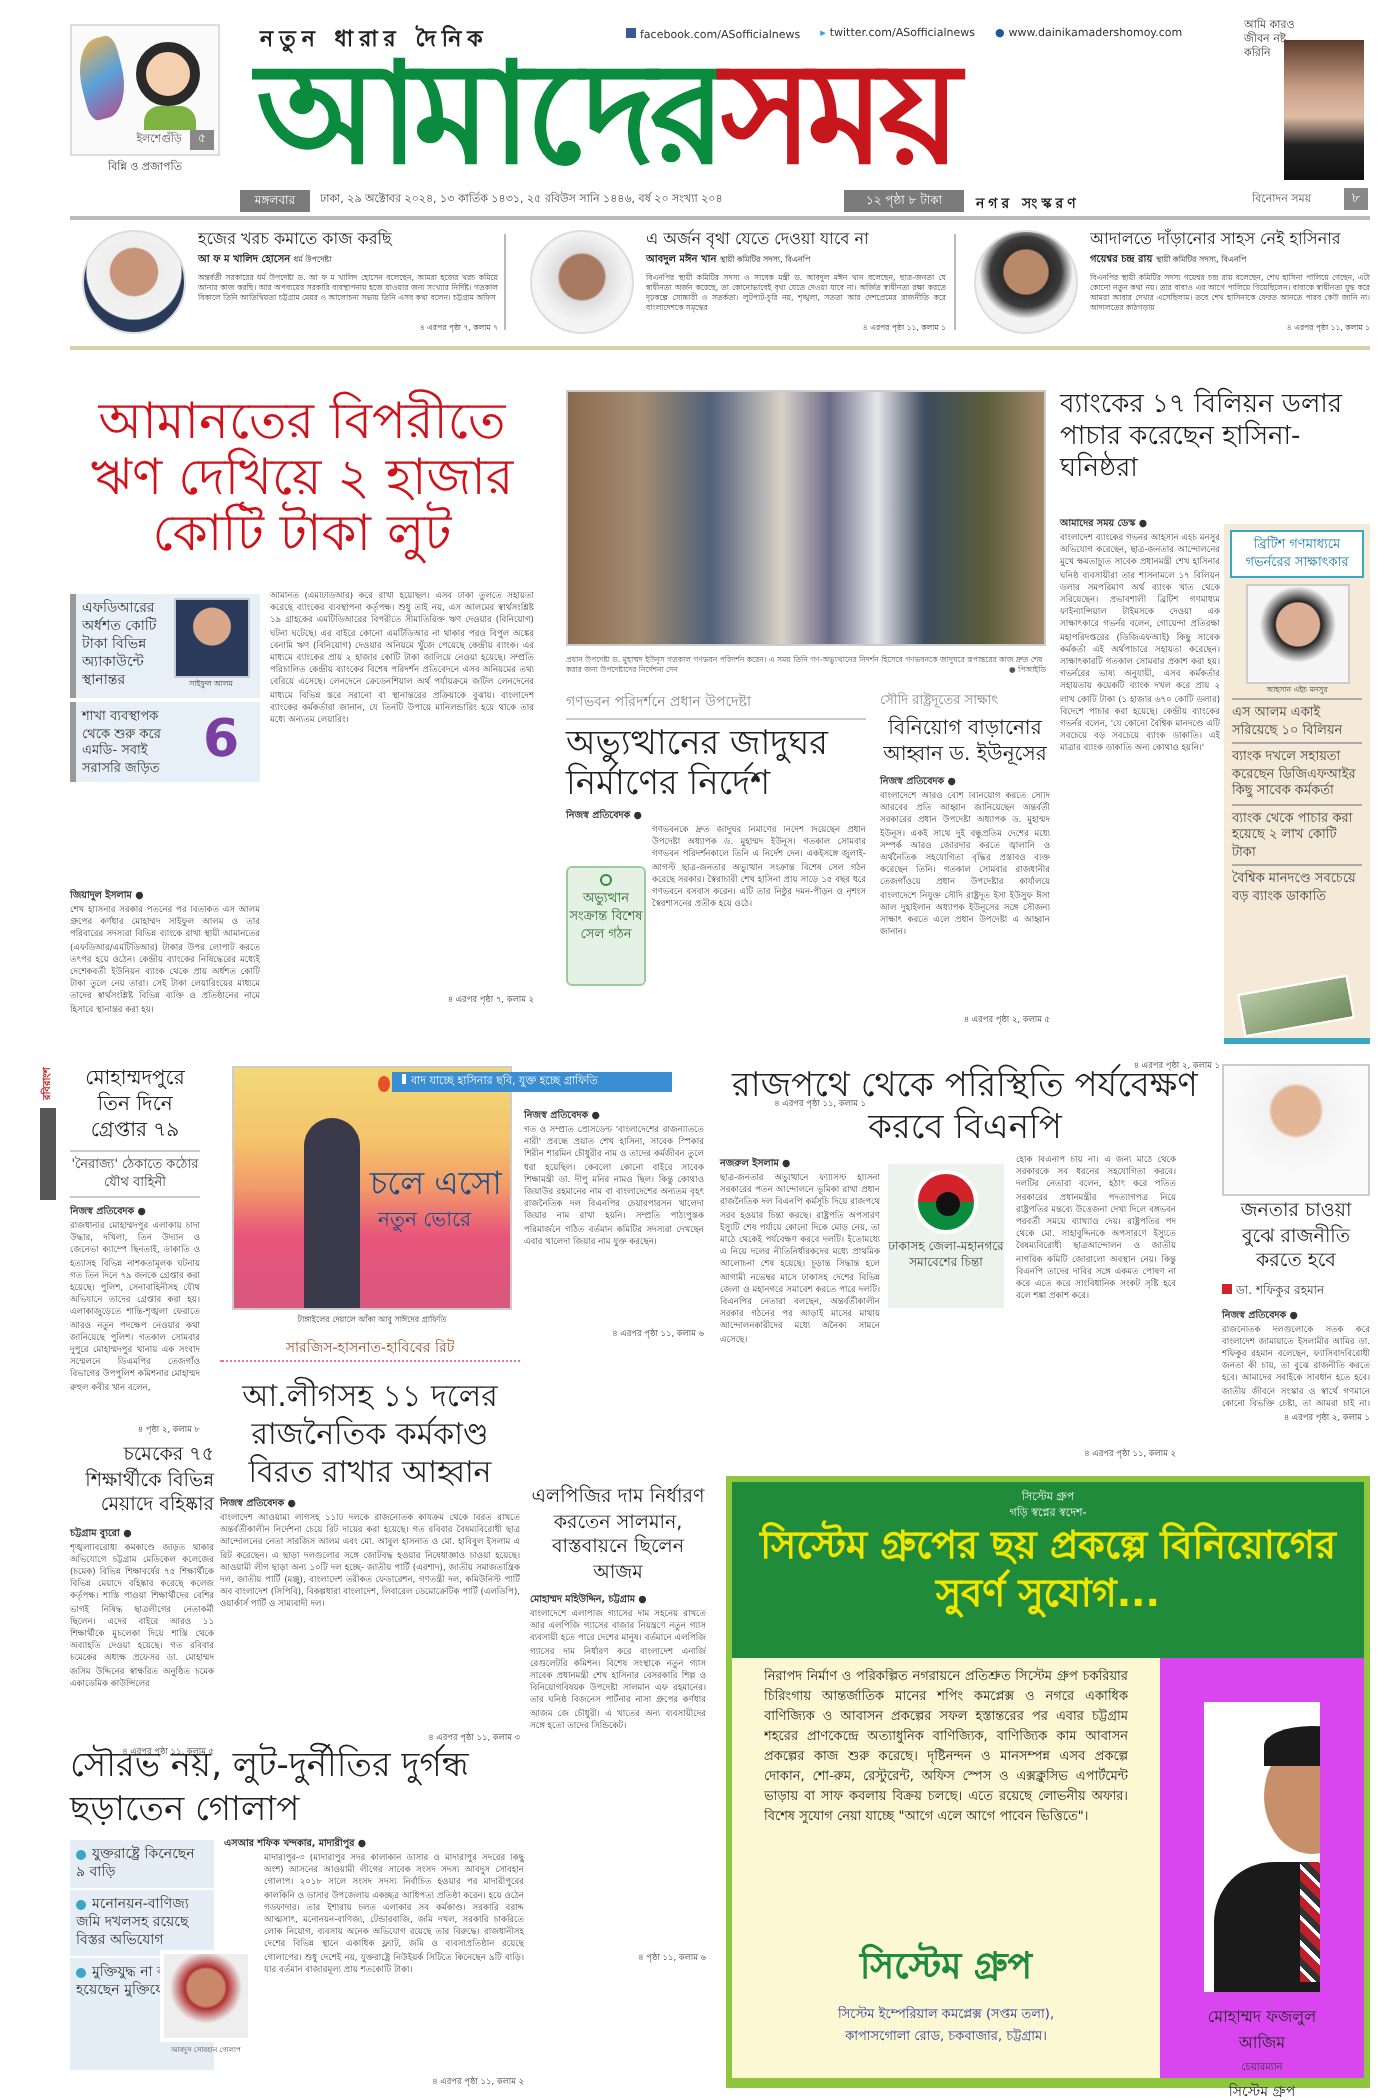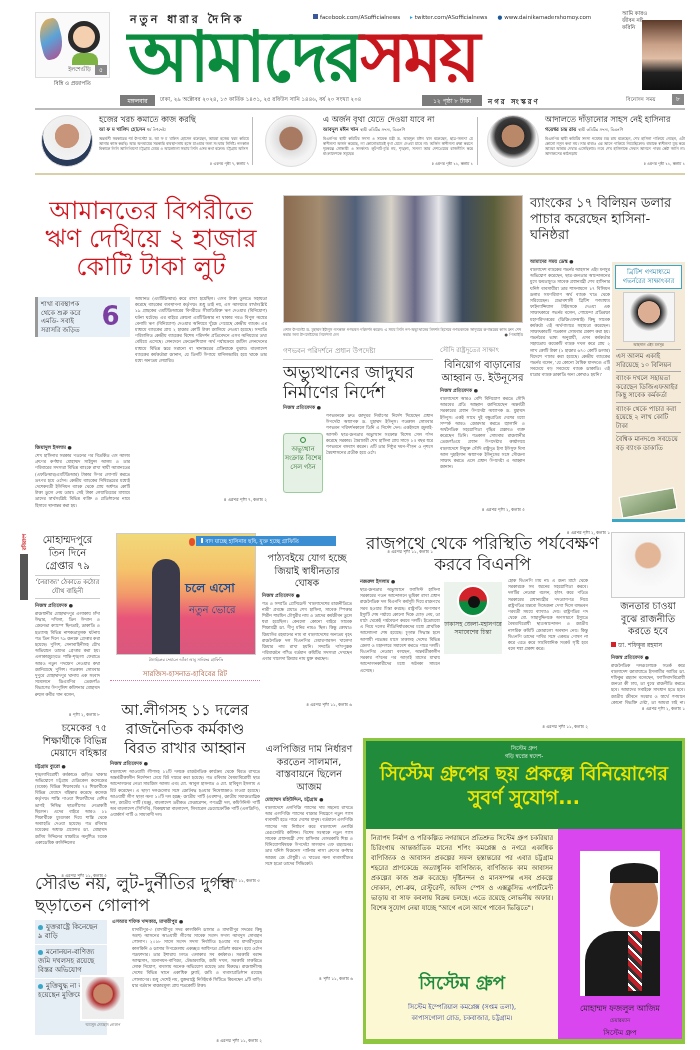--- a/index.html
+++ b/index.html
@@ -91,20 +91,27 @@
 
 <div class="abs" style="left:20px;top:510px;width:8px;height:100px">
   <div style="width:8px;height:40px;background:#fff;color:#c8161d;font-size:5px;writing-mode:vertical-rl;transform:rotate(180deg);font-weight:700">রবিরাংশ</div>
   <div style="width:8px;height:46px;margin-top:4px;background:#555"></div>
 </div>
 
 <div class="abs" style="left:35px;top:197px;width:232px">
   <div class="hl red" style="font-size:25px;line-height:28px;text-align:center">আমানতের বিপরীতে ঋণ দেখিয়ে ২ হাজার কোটি টাকা লুট</div>
 </div>
 <div class="abs" style="left:35px;top:295px;width:95px;height:145px">
+  <div style="display:flex;background:#e8f0f7;margin-top:2px;height:52px">
+    <div style="width:48px;padding:3px;border-left:3px solid #999;font-size:7px;line-height:9px;color:#333">এফডিআরের অর্ধশত কোটি টাকা বিভিন্ন অ্যাকাউন্টে স্থানান্তর</div>
+    <div style="width:45px;text-align:center">
+      <div class="photo" style="width:38px;height:40px;margin:2px auto 0;background:radial-gradient(circle at 50% 35%,#d9a88a 30%,#2a3a5a 32%)"></div>
+      <div style="font-size:3.8px;color:#444">সাইফুল আলম</div>
+    </div>
+  </div>
   <div style="display:flex;background:#e8f0f7;margin-top:2px;height:40px">
     <div style="width:58px;padding:3px;border-left:3px solid #999;font-size:6.5px;line-height:8.5px;color:#333">শাখা ব্যবস্থাপক থেকে শুরু করে এমডি- সবাই সরাসরি জড়িত</div>
     <div style="width:35px;text-align:center;font-size:26px;font-weight:900;color:#7a3fa0;line-height:38px">6</div>
   </div>
 </div>
 <div class="abs" style="left:135px;top:296px;width:132px">
   <div class="body-text" style="height:200px">আমানত (এমটিডিআর) করে রাখা হয়েছিল। এসব টাকা তুলতে সহায়তা করেছে ব্যাংকের ব্যবস্থাপনা কর্তৃপক্ষ। শুধু তাই নয়, এস আলমের স্বার্থসংশ্লিষ্ট ১৯ গ্রাহকের এমটিডিআরের বিপরীতে সীমাতিরিক্ত ঋণ দেওয়ার (বিনিয়োগ) ঘটনা ঘটেছে। এর বাইরে কোনো এমটিডিআর না থাকার পরও বিপুল অঙ্কের বেনামি ঋণ (বিনিয়োগ) দেওয়ার অনিয়মে খুঁজে পেয়েছে কেন্দ্রীয় ব্যাংক। এর মাধ্যমে ব্যাংকের প্রায় ২ হাজার কোটি টাকা জালিয়ে নেওয়া হয়েছে। সম্প্রতি পরিচালিত কেন্দ্রীয় ব্যাংকের বিশেষ পরিদর্শন প্রতিবেদনে এসব অনিয়মের তথ্য বেরিয়ে এসেছে। লেনদেনে ক্রেডেনশিয়াল অর্থ পর্যায়ক্রমে জটিল লেনদেনের মাধ্যমে বিভিন্ন স্তরে সরানো বা স্থানান্তরের প্রক্রিয়াকে বুঝায়। বাংলাদেশ ব্যাংকের কর্মকর্তারা জানান, যে তিনটি উপায়ে মানিলন্ডারিং হয়ে থাকে তার মধ্যে অন্যতম লেয়ারিং।</div>
   <div class="cont">৪ এরপর পৃষ্ঠা ৭, কলাম ২</div>
 </div>
 <div class="abs" style="left:35px;top:444px;width:95px">
@@ -167,36 +174,35 @@
   <div class="hl" style="font-size:10px;line-height:13px;text-align:center">মোহাম্মদপুরে তিন দিনে গ্রেপ্তার ৭৯</div>
   <div style="font-size:6.5px;line-height:9px;text-align:center;color:#444;border-top:1px solid #ccc;border-bottom:1px solid #ccc;margin:3px 0;padding:2px 0">'নৈরাজ্য' ঠেকাতে কঠোর যৌথ বাহিনী</div>
   <div class="byline">নিজস্ব প্রতিবেদক ●</div>
   <div class="body-text" style="height:100px">রাজধানীর মোহাম্মদপুর এলাকায় চাঁদা উদ্ধার, দখিলা, তিন উদ্যান ও জেনেভা ক্যাম্পে ছিনতাই, ডাকাতি ও হত্যাসহ বিভিন্ন নাশকতামূলক ঘটনায় গত তিন দিনে ৭৯ জনকে গ্রেপ্তার করা হয়েছে। পুলিশ, সেনাবাহিনীসহ যৌথ অভিযানে তাদের গ্রেপ্তার করা হয়। এলাকাজুড়েতে শান্তি-শৃঙ্খলা ফেরাতে আরও নতুন পদক্ষেপ নেওয়ার কথা জানিয়েছে পুলিশ। গতকাল সোমবার দুপুরে মোহাম্মদপুর থানায় এক সংবাদ সম্মেলনে ডিএমপির তেজগাঁও বিভাগের উপপুলিশ কমিশনার মোহাম্মদ রুহুল কবীর খান বলেন,</div>
   <div class="cont">৪ পৃষ্ঠা ২, কলাম ৮</div>
 </div>
 
 <div class="abs" style="left:116px;top:533px;width:140px;height:122px;background:linear-gradient(180deg,#f1d97a 0%,#f5c36a 30%,#f29a6a 50%,#e8557a 70%,#d9587e 100%);border:1px solid #ccc;overflow:hidden">
   <div class="abs" style="left:35px;top:25px;width:28px;height:97px;background:#3a3a4a;border-radius:14px 14px 0 0"></div>
   <div class="abs" style="left:72px;top:4px;width:6px;height:8px;background:#e6502a;border-radius:50%"></div>
-  <div class="abs" style="left:68px;top:45px;font-size:12px;font-weight:700;color:#1e4b8a">চলে এসো</div>
+  <div class="abs" style="left:68px;top:45px;font-size:16px;font-weight:400;color:#1e4b8a">চলে এসো</div>
   <div class="abs" style="left:72px;top:68px;font-size:10px;color:#1e4b8a">নতুন ভোরে</div>
 </div>
 <div class="abs" style="left:196px;top:536px;width:140px;height:10px;background:#3a8ed1;color:#fff;font-size:5.5px;line-height:10px;padding-left:5px"><span style="display:inline-block;width:1.5px;height:5px;background:#fff;margin-right:3px"></span><span>বাদ যাচ্ছে হাসিনার ছবি, যুক্ত হচ্ছে গ্রাফিতি</span></div>
 <div class="abs" style="left:116px;top:657px;width:140px;font-size:4px;text-align:center;color:#444">টাঙ্গাইলের দেয়ালে আঁকা আবু সাঈদের গ্রাফিতি</div>
 
 <div class="abs" style="left:262px;top:552px;width:90px">
-  <div class="hl" style="font-size:9.5px;line-height:12.5px;text-align:center">পাঠ্যবইয়ে যোগ হচ্ছে জিয়াই স্বাধীনতার ঘোষক</div>
   <div class="byline" style="margin-top:2px">নিজস্ব প্রতিবেদক ●</div>
   <div class="body-text" style="height:100px">গত ও সম্প্রতি প্রেসিডেন্ট 'বাংলাদেশের রাজনীতিতে নারী' প্রবন্ধে প্রয়াত শেখ হাসিনা, সাবেক স্পিকার শিরীন শারমিন চৌধুরীর নাম ও তাদের কর্মজীবন তুলে ধরা হয়েছিল। কেবলো কোনো বাইরে সাবেক শিক্ষামন্ত্রী ডা. দীপু মনির নামও ছিল। কিন্তু কোথাও জিয়াউর রহমানের নাম বা বাংলাদেশের অন্যতম বৃহৎ রাজনৈতিক দল বিএনপির চেয়ারপারসন খালেদা জিয়ার নাম রাখা হয়নি। সম্প্রতি পাঠ্যপুস্তক পরিমার্জনে গঠিত বর্তমান কমিটির সদস্যরা দেখছেন এবার খালেদা জিয়ার নাম যুক্ত করছেন।</div>
   <div class="cont">৪ এরপর পৃষ্ঠা ১১, কলাম ৬</div>
 </div>
 
 <div class="abs" style="left:110px;top:668px;width:150px">
   <div style="font-size:7px;color:#a04a2a;text-align:center;border-bottom:1px dotted #d7a">সারজিস-হাসনাত-হাবিবের রিট</div>
-  <div class="hl" style="font-size:15px;line-height:19px;text-align:center;margin-top:20px">আ.লীগসহ ১১ দলের রাজনৈতিক কর্মকাণ্ড বিরত রাখার আহ্বান</div>
+  <div class="hl" style="font-size:15px;line-height:19px;text-align:center;margin-top:8px">আ.লীগসহ ১১ দলের রাজনৈতিক কর্মকাণ্ড বিরত রাখার আহ্বান</div>
   <div class="byline" style="margin-top:2px">নিজস্ব প্রতিবেদক ●</div>
   <div class="body-text" style="height:108px">বাংলাদেশ আওয়ামী লীগসহ ১১টি দলকে রাজনৈতিক কার্যক্রম থেকে বিরত রাখতে অন্তর্বর্তীকালীন নির্দেশনা চেয়ে রিট দায়ের করা হয়েছে। গত রবিবার বৈষম্যবিরোধী ছাত্র আন্দোলনের নেতা সারজিস আলম এবং মো. আবুল হাসনাত ও মো. হাবিবুল ইসলাম এ রিট করেছেন। এ ছাড়া দলগুলোর সঙ্গে জোটবদ্ধ হওয়ার নিষেধাজ্ঞাও চাওয়া হয়েছে। আওয়ামী লীগ ছাড়া অন্য ১০টি দল হচ্ছে- জাতীয় পার্টি (এরশাদ), জাতীয় সমাজতান্ত্রিক দল, জাতীয় পার্টি (মঞ্জু), বাংলাদেশ তরীকত ফেডারেশন, গণতন্ত্রী দল, কমিউনিস্ট পার্টি অব বাংলাদেশ (সিপিবি), বিকল্পধারা বাংলাদেশ, লিবারেল ডেমোক্রেটিক পার্টি (এলডিপি), ওয়ার্কার্স পার্টি ও সাম্যবাদী দল।</div>
   <div class="cont">৪ এরপর পৃষ্ঠা ১১, কলাম ৩</div>
 </div>
 
 <div class="abs" style="left:35px;top:722px;width:72px">
   <div class="hl" style="font-size:9.5px;line-height:12.5px;text-align:right">চমেকের ৭৫ শিক্ষার্থীকে বিভিন্ন মেয়াদে বহিষ্কার</div>
   <div class="byline" style="margin-top:3px">চট্টগ্রাম ব্যুরো ●</div>
   <div class="body-text" style="height:100px">শৃঙ্খলাবিরোধী কর্মকাণ্ডে জড়িত থাকার অভিযোগে চট্টগ্রাম মেডিকেল কলেজের (চমেক) বিভিন্ন শিক্ষাবর্ষের ৭৫ শিক্ষার্থীকে বিভিন্ন মেয়াদে বহিষ্কার করেছে কলেজ কর্তৃপক্ষ। শাস্তি পাওয়া শিক্ষার্থীদের বেশির ভাগই নিষিদ্ধ ছাত্রলীগের নেতাকর্মী ছিলেন। এদের বাইরে আরও ১১ শিক্ষার্থীকে মুচলেকা দিয়ে শাস্তি থেকে অব্যাহতি দেওয়া হয়েছে। গত রবিবার চমেকের অধ্যক্ষ প্রফেসর ডা. মোহাম্মদ জসিম উদ্দিনের স্বাক্ষরিত অনুষ্ঠিত চমেক একাডেমিক কাউন্সিলের</div>
   <div class="cont">৪ এরপর পৃষ্ঠা ১১, কলাম ৫</div>
@@ -252,21 +258,21 @@
   <div class="cont">৪ এরপর পৃষ্ঠা ১১, কলাম ২</div>
 </div>
 
 <div class="abs" style="left:363px;top:738px;width:322px;height:306px;background:#8ec63f;padding:3px">
   <div style="background:#1f8b3b;height:88px;text-align:center;padding-top:4px">
     <div style="font-size:5.5px;color:#fff">সিস্টেম গ্রুপ</div>
     <div style="font-size:5.5px;color:#fff">গড়ি স্বপ্নের স্বদেশ-</div>
     <div style="font-size:19px;line-height:24px;color:#f1e600;font-weight:700;padding:0 6px">সিস্টেম গ্রুপের ছয় প্রকল্পে বিনিয়োগের সুবর্ণ সুযোগ...</div>
   </div>
   <div style="display:flex;height:210px">
-    <div style="width:192px;background:#fdf8d4;padding:4px 5px">
+    <div style="width:214px;background:#fdf8d4;padding:4px 16px">
       <div style="font-size:6.5px;line-height:10px;color:#222;text-align:justify;height:130px;overflow:hidden">নিরাপদ নির্মাণ ও পরিকল্পিত নগরায়নে প্রতিশ্রুত সিস্টেম গ্রুপ চকরিয়ার চিরিংগায় আন্তর্জাতিক মানের শপিং কমপ্লেক্স ও নগরে একাধিক বাণিজ্যিক ও আবাসন প্রকল্পের সফল হস্তান্তরের পর এবার চট্টগ্রাম শহরের প্রাণকেন্দ্রে অত্যাধুনিক বাণিজ্যিক, বাণিজ্যিক কাম আবাসন প্রকল্পের কাজ শুরু করেছে। দৃষ্টিনন্দন ও মানসম্পন্ন এসব প্রকল্পে দোকান, শো-রুম, রেস্টুরেন্ট, অফিস স্পেস ও এক্সক্লুসিভ এপার্টমেন্ট ভাড়ায় বা সাফ কবলায় বিক্রয় চলছে। এতে রয়েছে লোভনীয় অফার। বিশেষ সুযোগ নেয়া যাচ্ছে "আগে এলে আগে পাবেন ভিত্তিতে"।</div>
       <div style="font-size:18px;color:#1f8b3b;text-align:center;font-weight:700;margin-top:6px">সিস্টেম গ্রুপ</div>
       <div style="font-size:6.5px;color:#2a3a9a;text-align:center;margin-top:2px">সিস্টেম ইম্পেরিয়াল কমপ্লেক্স (সপ্তম তলা),</div>
       <div style="font-size:6.5px;color:#2a3a9a;text-align:center">কাপাসগোলা রোড, চকবাজার, চট্টগ্রাম।</div>
     </div>
     <div style="flex:1;background:#d946ef;padding:22px">
       <div style="height:145px;background:#fff;position:relative;overflow:hidden">
         <div style="position:absolute;left:30px;top:18px;width:48px;height:58px;border-radius:50%;background:#c8906a"></div>
         <div style="position:absolute;left:30px;top:12px;width:48px;height:20px;border-radius:50% 50% 0 0;background:#1a1a1a"></div>
         <div style="position:absolute;left:5px;top:80px;width:102px;height:70px;background:#1a1a1a;border-radius:30px 30px 0 0"></div>

